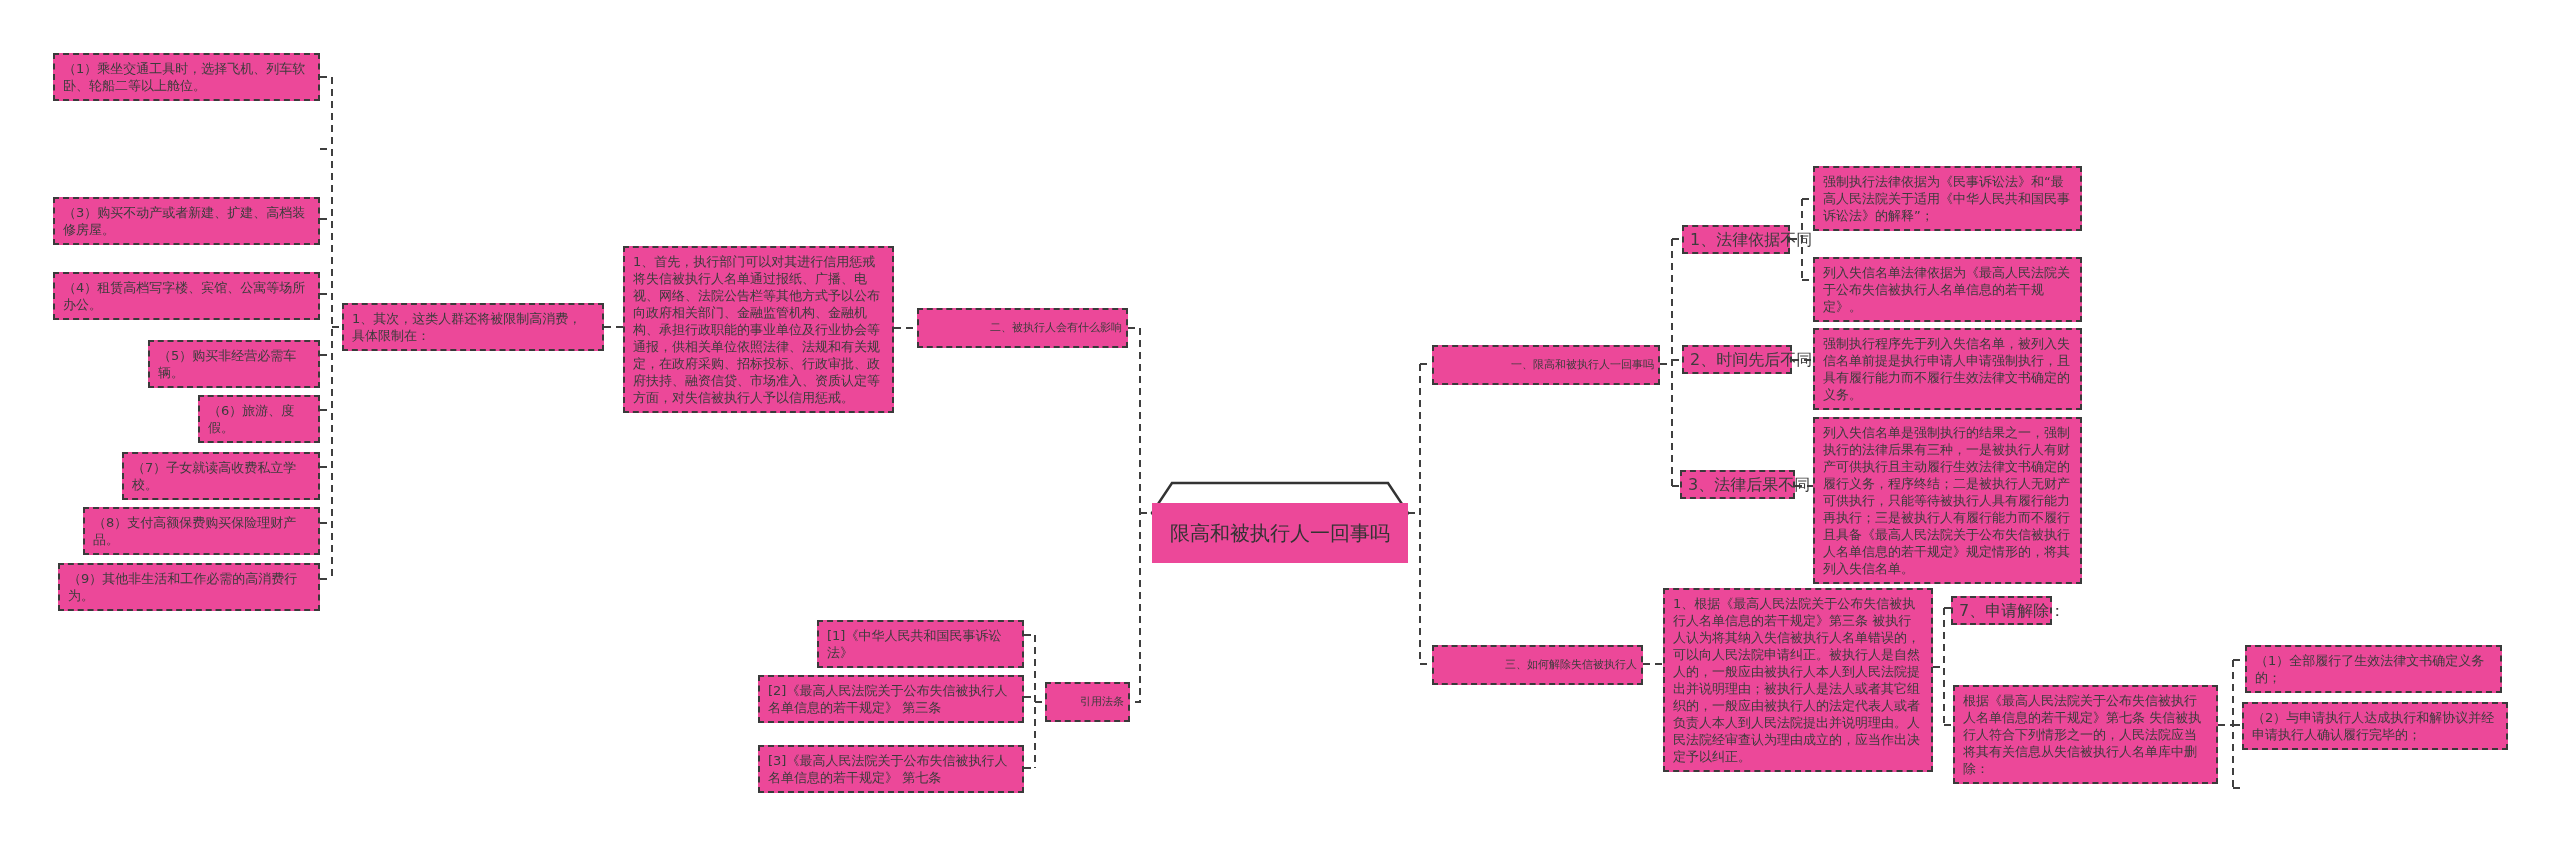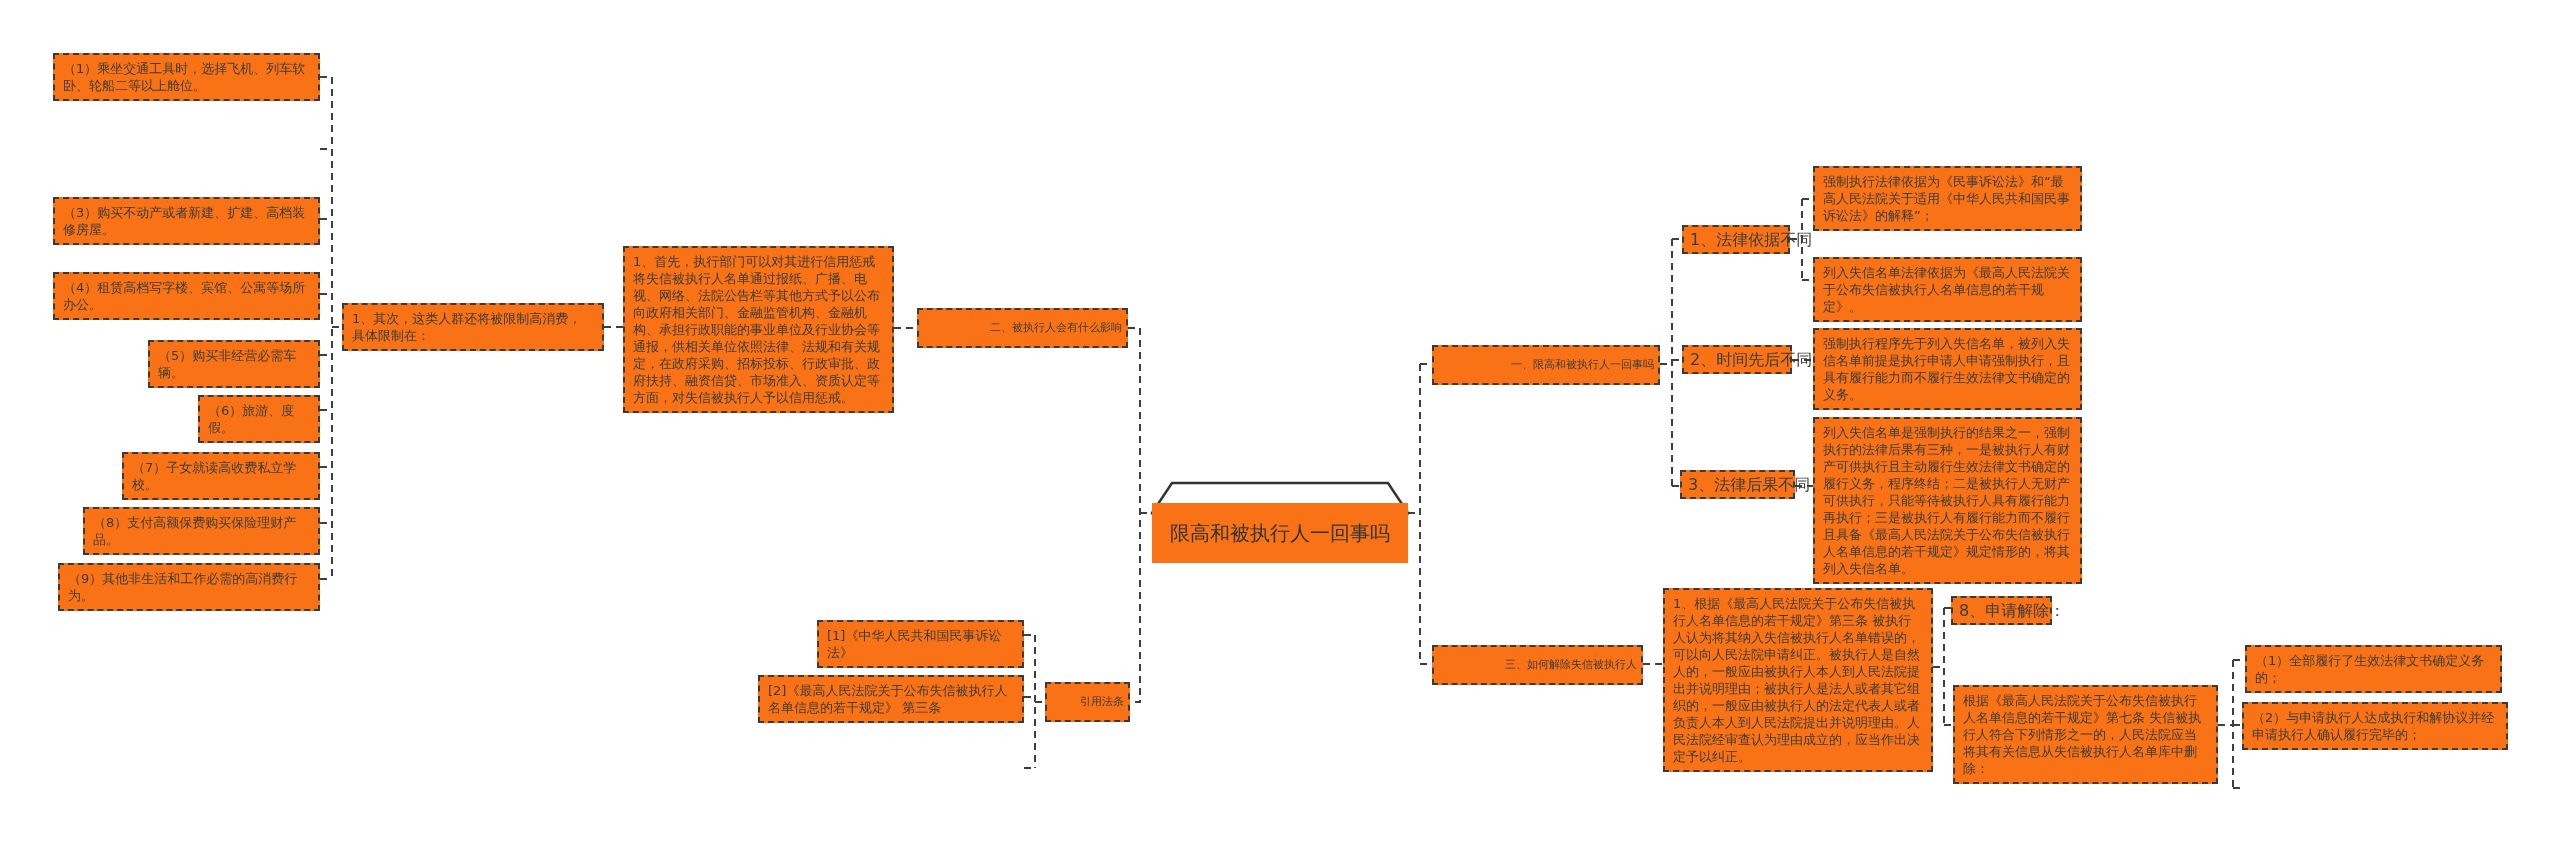--- a/index.html
+++ b/index.html
@@ -1,20 +1,20 @@
 <!DOCTYPE html>
 <html><head>
 <meta charset="utf-8">
 <style>
   html,body{margin:0;padding:0;background:#fff;}
   body{width:2560px;height:857px;overflow:hidden;
        font-family:"DejaVu Sans","Liberation Sans",sans-serif;color:#3c3c3c;}
   #canvas{position:relative;width:2560px;height:857px;background:#ffffff;}
   #wires{position:absolute;left:0;top:0;pointer-events:none;}
-  .node{position:absolute;box-sizing:border-box;background:#f97316;}
+  .node{position:absolute;box-sizing:border-box;background:#ec4899;}
   .box{border:2px dashed #3a3a3a;}
   .body{font-size:13px;line-height:17px;padding:5px 8px;text-align:left;}
   .heading{font-size:11px;line-height:20px;padding:8px 4px;text-align:right;white-space:nowrap;}
   .slabel{font-size:16px;line-height:17px;padding:4px 6px;text-align:center;white-space:nowrap;}
   .central{font-size:20px;line-height:24px;display:flex;align-items:center;justify-content:center;
            text-align:center;color:#333;}
 </style>
 </head>
 <body>
 
@@ -96,37 +96,38 @@
   <div class="node box body" style="left:148px;top:340px;width:172px;">（5）购买非经营必需车辆。</div>
   <div class="node box body" style="left:198px;top:395px;width:122px;">（6）旅游、度假。</div>
   <div class="node box body" style="left:122px;top:452px;width:198px;">（7）子女就读高收费私立学校。</div>
   <div class="node box body" style="left:83px;top:507px;width:237px;">（8）支付高额保费购买保险理财产品。</div>
   <div class="node box body" style="left:58px;top:563px;width:262px;">（9）其他非生活和工作必需的高消费行为。</div>
 
   <div class="node box heading" style="left:1045px;top:682px;width:85px;">引用法条</div>
 
   <div class="node box body" style="left:817px;top:620px;width:207px;">[1]《中华人民共和国民事诉讼法》</div>
   <div class="node box body" style="left:758px;top:675px;width:266px;">[2]《最高人民法院关于公布失信被执行人名单信息的若干规定》 第三条</div>
+  <div class="node box body" style="left:758px;top:745px;width:266px;">[3]《最高人民法院关于公布失信被执行人名单信息的若干规定》 第七条</div>
 
   <div class="node box heading" style="left:1432px;top:345px;width:228px;">一、限高和被执行人一回事吗</div>
 
   <div class="node box slabel" style="left:1682px;top:225px;width:108px;">1、法律依据不同</div>
   <div class="node box body" style="left:1813px;top:166px;width:269px;">强制执行法律依据为《民事诉讼法》和“最高人民法院关于适用《中华人民共和国民事诉讼法》的解释”；</div>
   <div class="node box body" style="left:1813px;top:257px;width:269px;">列入失信名单法律依据为《最高人民法院关于公布失信被执行人名单信息的若干规定》。</div>
 
   <div class="node box slabel" style="left:1682px;top:345px;width:110px;">2、时间先后不同</div>
   <div class="node box body" style="left:1813px;top:328px;width:269px;">强制执行程序先于列入失信名单，被列入失信名单前提是执行申请人申请强制执行，且具有履行能力而不履行生效法律文书确定的义务。</div>
 
   <div class="node box slabel" style="left:1680px;top:470px;width:115px;">3、法律后果不同</div>
   <div class="node box body" style="left:1813px;top:417px;width:269px;">列入失信名单是强制执行的结果之一，强制执行的法律后果有三种，一是被执行人有财产可供执行且主动履行生效法律文书确定的履行义务，程序终结；二是被执行人无财产可供执行，只能等待被执行人具有履行能力再执行；三是被执行人有履行能力而不履行且具备《最高人民法院关于公布失信被执行人名单信息的若干规定》规定情形的，将其列入失信名单。</div>
 
   <div class="node box heading" style="left:1432px;top:645px;width:211px;">三、如何解除失信被执行人</div>
 
   <div class="node box body" style="left:1663px;top:588px;width:270px;">1、根据《最高人民法院关于公布失信被执行人名单信息的若干规定》第三条 被执行人认为将其纳入失信被执行人名单错误的，可以向人民法院申请纠正。被执行人是自然人的，一般应由被执行人本人到人民法院提出并说明理由；被执行人是法人或者其它组织的，一般应由被执行人的法定代表人或者负责人本人到人民法院提出并说明理由。人民法院经审查认为理由成立的，应当作出决定予以纠正。</div>
 
-  <div class="node box slabel" style="left:1951px;top:596px;width:101px;">8、申请解除：</div>
+  <div class="node box slabel" style="left:1951px;top:596px;width:101px;">7、申请解除：</div>
 
   <div class="node box body" style="left:1953px;top:685px;width:265px;">根据《最高人民法院关于公布失信被执行人名单信息的若干规定》第七条 失信被执行人符合下列情形之一的，人民法院应当将其有关信息从失信被执行人名单库中删除：</div>
 
   <div class="node box body" style="left:2245px;top:645px;width:257px;">（1）全部履行了生效法律文书确定义务的；</div>
   <div class="node box body" style="left:2242px;top:702px;width:266px;">（2）与申请执行人达成执行和解协议并经申请执行人确认履行完毕的；</div>
 
 </div>
 
 </body></html>

